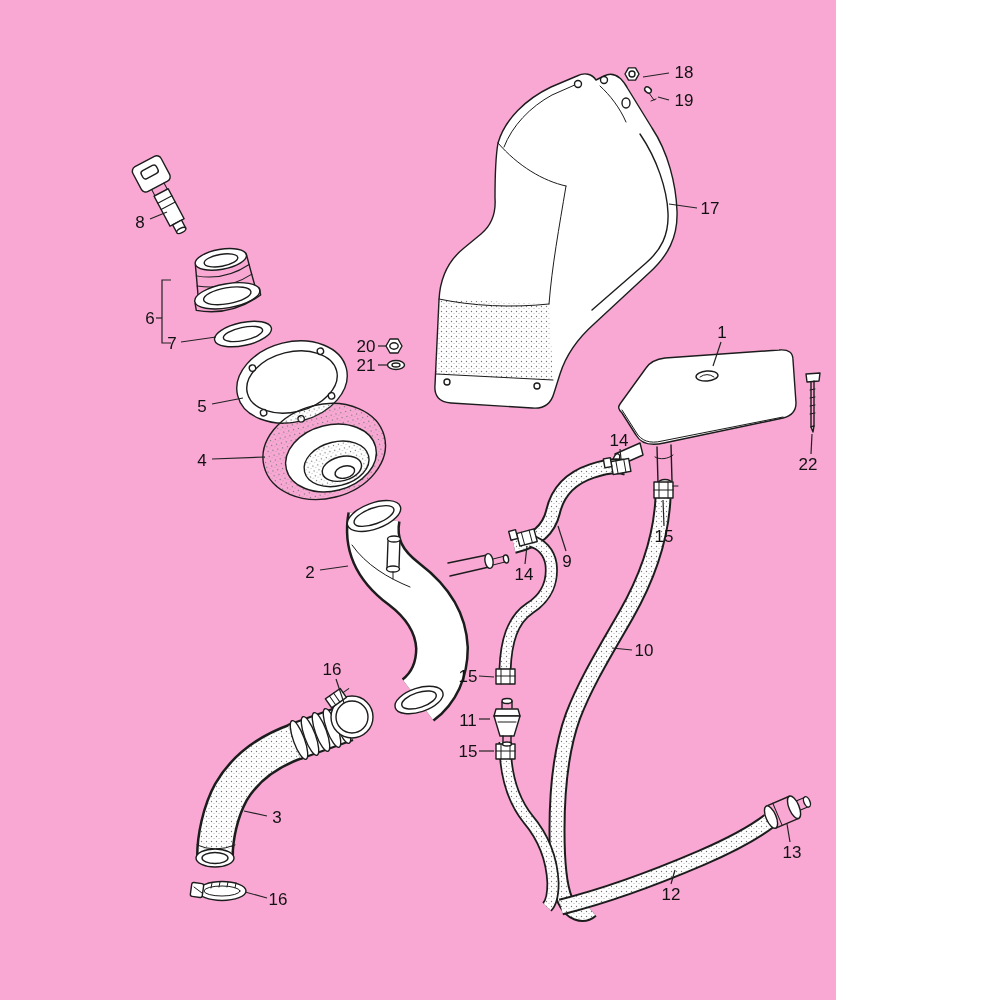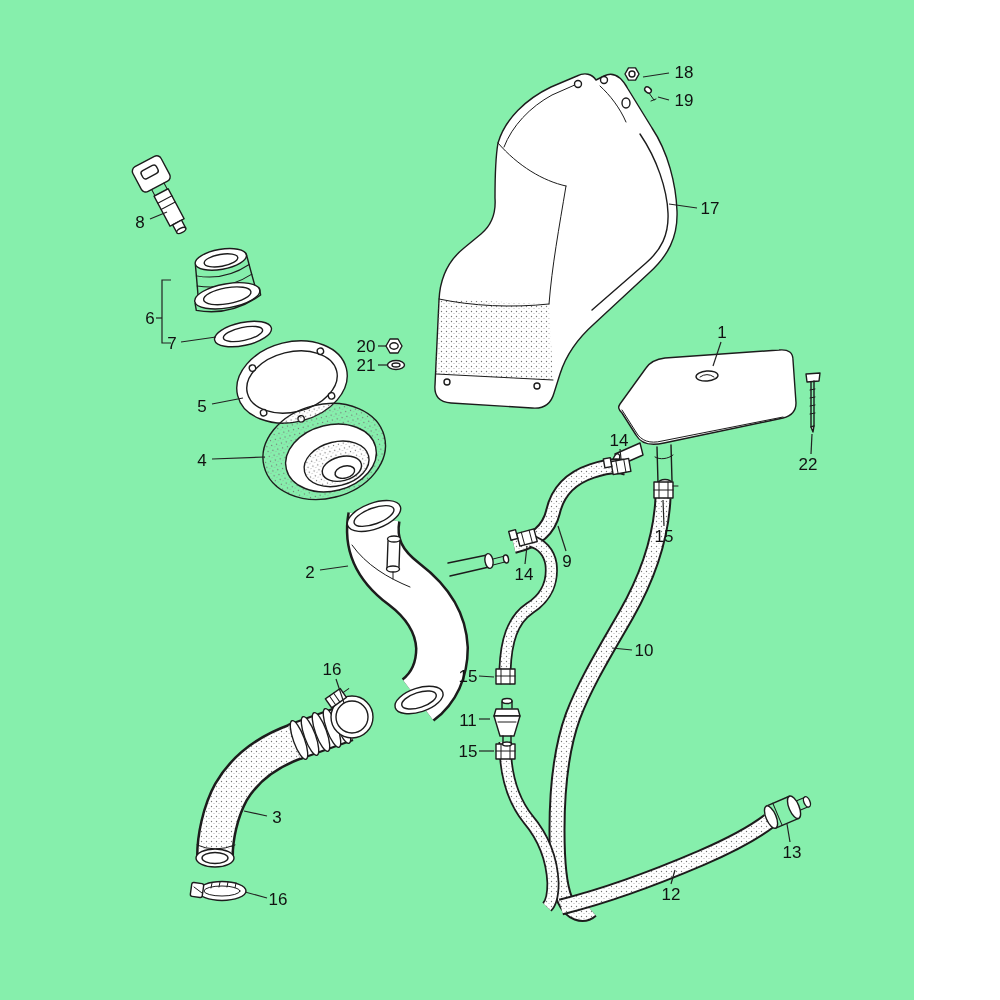--- a/index.html
+++ b/index.html
@@ -1,16 +1,16 @@
 <!DOCTYPE html>
 <html><head>
 <meta charset="utf-8">
 <style>
   html,body{margin:0;padding:0;background:#ffffff;}
-  .stage{position:relative;width:914px;height:1000px;background:#86efac;overflow:hidden;}
+  .stage{position:relative;width:836px;height:1000px;background:#f9a8d4;overflow:hidden;}
   svg{display:block;}
   .ln{fill:none;stroke:#1c1c1c;stroke-width:1.4;stroke-linecap:round;stroke-linejoin:round;}
   .thin{stroke-width:1;}
   .fw{fill:#ffffff;stroke:#1c1c1c;stroke-width:1.4;stroke-linejoin:round;}
   .tubeO{fill:none;stroke:#1c1c1c;stroke-linecap:butt;}
   .tubeW{fill:none;stroke:#ffffff;stroke-linecap:butt;}
   .tubeD{fill:none;stroke-linecap:butt;}
   .callout{font:17px "Liberation Sans","DejaVu Sans",sans-serif;fill:#111111;text-anchor:middle;}
   .leader{fill:none;stroke:#222222;stroke-width:1.2;}
 </style>

